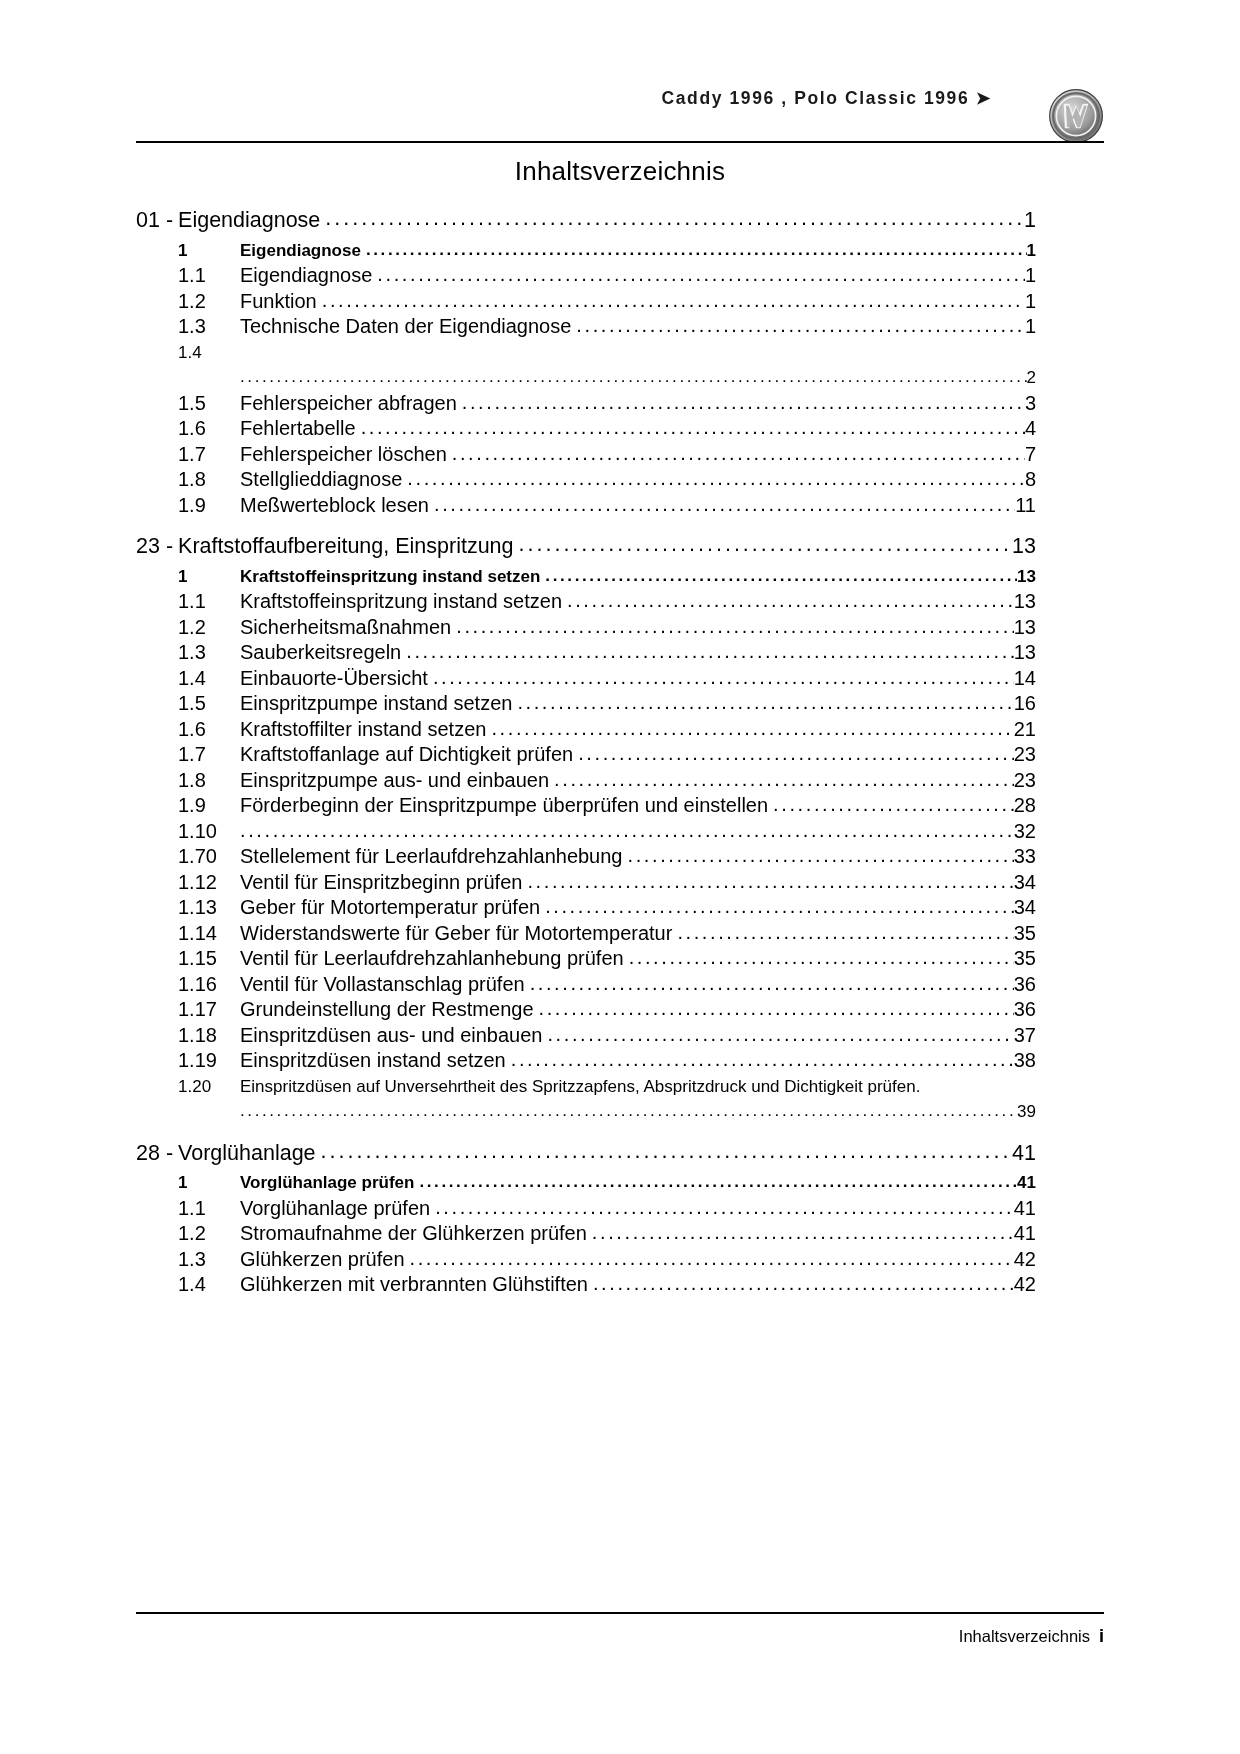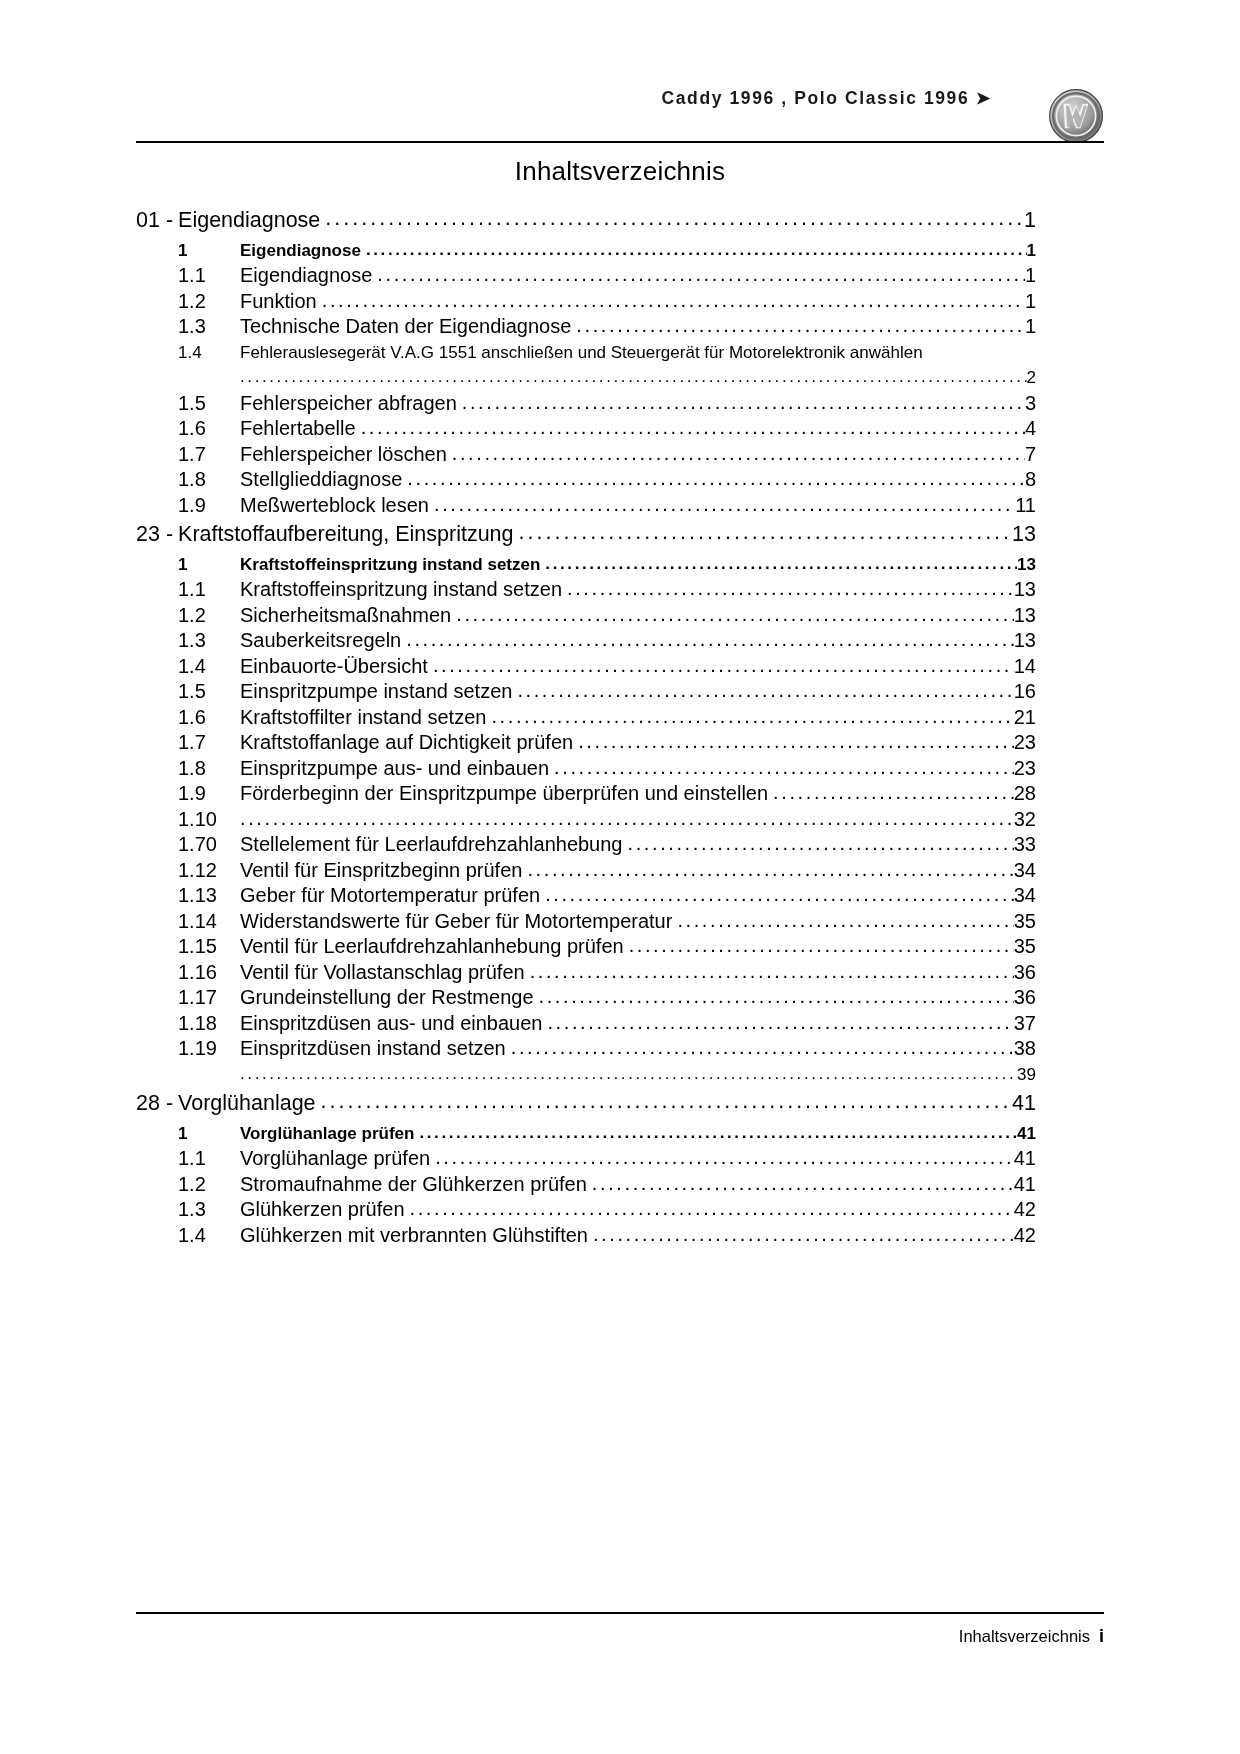--- a/index.html
+++ b/index.html
@@ -78,21 +78,21 @@
 
   
   .toc {
     position: absolute;
     left: 136px;
     top: 200px;
     width: 900px;
   }
 
   .toc-part {
-    margin-top: 4px;
+    margin-top: 16px;
   }
   .toc-part:first-child { margin-top: 0; }
 
   
   .row {
     display: flex;
     align-items: flex-end;
     width: 100%;
     line-height: 25.5px;
   }
@@ -281,21 +281,20 @@
         </div>
         <div class="row level2">
           <span class="num">1.3</span>
           <span class="label">Technische Daten der Eigendiagnose</span>
           <span class="leader">............................................................................................................................................................................................................................</span>
           <span class="pageno">1</span>
         </div>
         <div class="wrap-row">
           <div class="wrap-first">
             <span class="num">1.4</span>
-            <span class="label">Fehlerauslesegerät V.A.G 1551 anschließen und Steuergerät für Motorelektronik anwählen</span>
           </div>
           <div class="wrap-second">
             <span class="leader">............................................................................................................................................................................................................................</span>
             <span class="pageno">2</span>
           </div>
         </div>
         <div class="row level2">
           <span class="num">1.5</span>
           <span class="label">Fehlerspeicher abfragen</span>
           <span class="leader">............................................................................................................................................................................................................................</span>
@@ -446,20 +445,24 @@
           <span class="leader">............................................................................................................................................................................................................................</span>
           <span class="pageno">37</span>
         </div>
         <div class="row level2">
           <span class="num">1.19</span>
           <span class="label">Einspritzdüsen instand setzen</span>
           <span class="leader">............................................................................................................................................................................................................................</span>
           <span class="pageno">38</span>
         </div>
         <div class="wrap-row">
+          <div class="wrap-first">
+            <span class="num">1.20</span>
+            <span class="label">Einspritzdüsen auf Unversehrtheit des Spritzzapfens, Abspritzdruck und Dichtigkeit prüfen.</span>
+          </div>
           <div class="wrap-second">
             <span class="leader">............................................................................................................................................................................................................................</span>
             <span class="pageno">39</span>
           </div>
         </div>
       </div>
       <div class="toc-part">
         <div class="row level0">
           <span class="num">28 -</span>
           <span class="label">Vorglühanlage</span>

